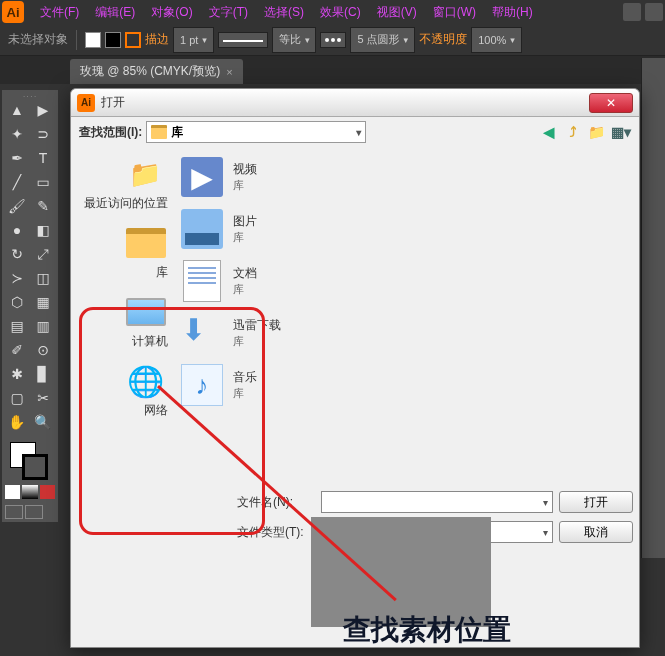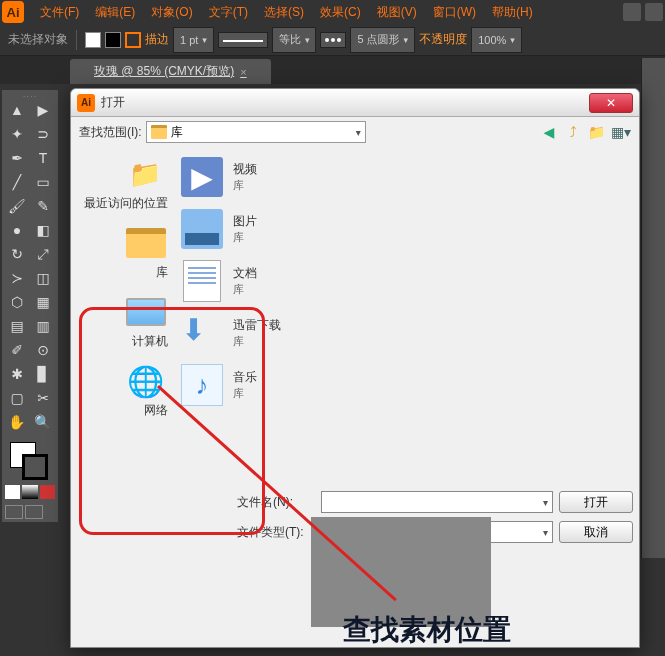--- a/index.html
+++ b/index.html
@@ -1,42 +1,42 @@
 <!DOCTYPE html>
 <html><head>
 <meta charset="utf-8">
 <style>
 * { margin: 0; padding: 0; box-sizing: border-box; font-family: "Microsoft YaHei", Arial, sans-serif; }
 body { background: #333333; width: 665px; height: 656px; overflow: hidden; position: relative; }
 
 
 .app-header { background: #333333; height: 24px; display: flex; align-items: center; padding: 0 2px; }
 .app-logo { width: 22px; height: 22px; background: #ff7700; border-radius: 4px; display: flex; align-items: center; justify-content: center; color: #4a2600; font-weight: bold; font-size: 13px; margin-right: 8px; }
-.menu-item { color: #f97316; font-size: 12px; padding: 2px 8px; cursor: default; }
+.menu-item { color: #d946ef; font-size: 12px; padding: 2px 8px; cursor: default; }
 .header-right { margin-left: auto; display: flex; gap: 4px; }
 .hdr-icon { width: 18px; height: 18px; background: #555; border-radius: 2px; }
 
 
 .options-bar { background: #333333; height: 32px; display: flex; align-items: center; padding: 0 8px; border-bottom: 1px solid #222; gap: 4px; }
 .opt-text { color: #a3a3a3; font-size: 12px; }
 .opt-sep { width: 1px; height: 20px; background: #555; margin: 0 4px; }
 .swatch-white { width: 16px; height: 16px; background: #fff; border: 1px solid #888; }
 .swatch-black { width: 16px; height: 16px; background: #000; border: 1px solid #888; }
 .swatch-outline { width: 16px; height: 16px; background: #333; border: 2px solid #ff7700; }
 .orange-text { color: #ff9933; font-size: 12px; }
 .opt-dropdown { background: #555; color: #ccc; font-size: 11px; padding: 12px 6px; height: 20px; display: inline-flex; align-items: center; gap: 4px; border: 1px solid #222; }
 .opt-dropdown::after { content: "▾"; color: #ccc; font-size: 9px; }
 .dash-preview { width: 50px; height: 16px; background: #555; border: 1px solid #222; position: relative; }
 .dash-preview::before { content: ""; position: absolute; top: 7px; left: 4px; right: 4px; height: 2px; background: #fff; }
 .dot-preview { display: flex; align-items: center; gap: 2px; padding: 0 4px; background: #555; height: 16px; border: 1px solid #222; }
 .dot-preview span { width: 4px; height: 4px; background: #fff; border-radius: 50%; }
 
 
 .doc-tabs { background: #2a2a2a; height: 28px; display: flex; align-items: flex-end; padding-left: 70px; }
-.doc-tab { background: #555555; color: #ddd; font-size: 12px; padding: 4px 24px; border-radius: 3px 3px 0 0; display: flex; align-items: center; gap: 6px; text-decoration: underline; }
+.doc-tab { background: #555555; color: #ddd; font-size: 12px; padding: 4px 10px; border-radius: 3px 3px 0 0; display: flex; align-items: center; gap: 6px; }
 .tab-close { color: #aaa; font-size: 11px; cursor: pointer; }
 
 
 .toolbox { position: absolute; left: 2px; top: 90px; width: 56px; background: #535353; display: flex; flex-wrap: wrap; padding: 2px; }
 .tool { width: 26px; height: 24px; display: flex; align-items: center; justify-content: center; color: #ddd; font-size: 14px; cursor: pointer; }
 .tool-grip { width: 100%; height: 6px; display: flex; justify-content: center; }
 .tool-grip::before { content: "····"; color: #888; font-size: 8px; letter-spacing: 1px; }
 .color-wells { width: 100%; height: 40px; position: relative; margin-top: 6px; }
 .fill-well { position: absolute; width: 26px; height: 26px; background: #fff; border: 1px solid #000; top: 2px; left: 6px; }
 .stroke-well { position: absolute; width: 26px; height: 26px; background: #535353; border: 3px solid #000; top: 14px; left: 18px; }
@@ -47,21 +47,21 @@
 .right-panel { position: absolute; top: 58px; right: 0; width: 24px; height: 500px; background: #535353; border-left: 1px solid #222; }
 
 
 .dialog-mask { position: absolute; top: 88px; left: 70px; width: 570px; height: 560px; }
 .dialog { width: 100%; height: 100%; background: #f0f0f0; border: 1px solid #888; border-radius: 6px 6px 0 0; box-shadow: 0 4px 20px rgba(0,0,0,.5); display: flex; flex-direction: column; }
 .dlg-titlebar { height: 28px; background: linear-gradient(#ffffff, #dddddd); border-radius: 6px 6px 0 0; display: flex; align-items: center; padding: 0 6px; border-bottom: 1px solid #aaa; }
 .dlg-ai-logo { width: 18px; height: 18px; background: #ff7700; border-radius: 3px; color: #4a2600; font-size: 10px; font-weight: bold; display: flex; align-items: center; justify-content: center; margin-right: 6px; }
 .dlg-title { font-size: 12px; color: #333; }
 .dlg-close-btn { margin-left: auto; width: 44px; height: 20px; background: linear-gradient(#e67, #c23); border-radius: 3px; color: #fff; display: flex; align-items: center; justify-content: center; font-size: 12px; cursor: pointer; border: 1px solid #933; }
 
-.dlg-toolbar { height: 30px; display: flex; align-items: center; padding: 2px 8px; font-size: 12px; gap: 4px; }
+.dlg-toolbar { height: 30px; display: flex; align-items: center; padding: 2px 8px; font-size: 12px; gap: 4px; font-weight: bold; }
 .dlg-label { color: #333; font-size: 12px; }
 .location-combo { flex: 0 0 220px; height: 22px; border: 1px solid #999; background: #fff; display: flex; align-items: center; padding: 0 4px; gap: 4px; font-size: 12px; }
 .folder-ico-s { width: 16px; height: 14px; background: #ffcc66; border-radius: 1px; border-top: 3px solid #cc9933; }
 .combo-arrow { margin-left: auto; color: #555; font-size: 10px; }
 .tb-icon { width: 20px; height: 20px; display: flex; align-items: center; justify-content: center; cursor: pointer; border-radius: 3px; font-size: 14px; }
 
 .dlg-body { flex: 1; display: flex; position: relative; }
 .sidebar { width: 100px; border-right: 1px solid transparent; padding: 4px 0; }
 .sidebar-item { display: flex; flex-direction: column; align-items: flex-end; padding: 4px 2px 8px; cursor: pointer; font-size: 12px; color: #333; }
 .sidebar-ico { width: 44px; height: 38px; margin-bottom: 2px; display: flex; align-items: center; justify-content: center; font-size: 26px; }

